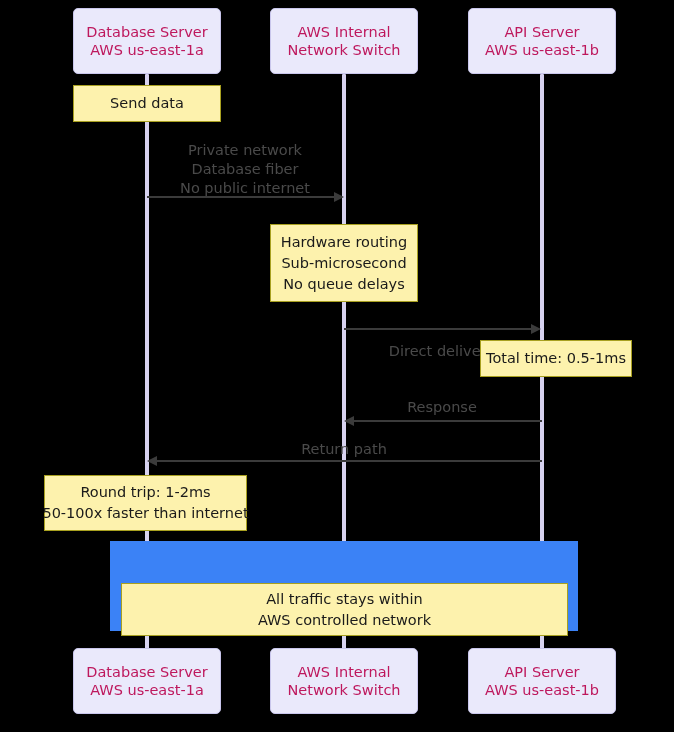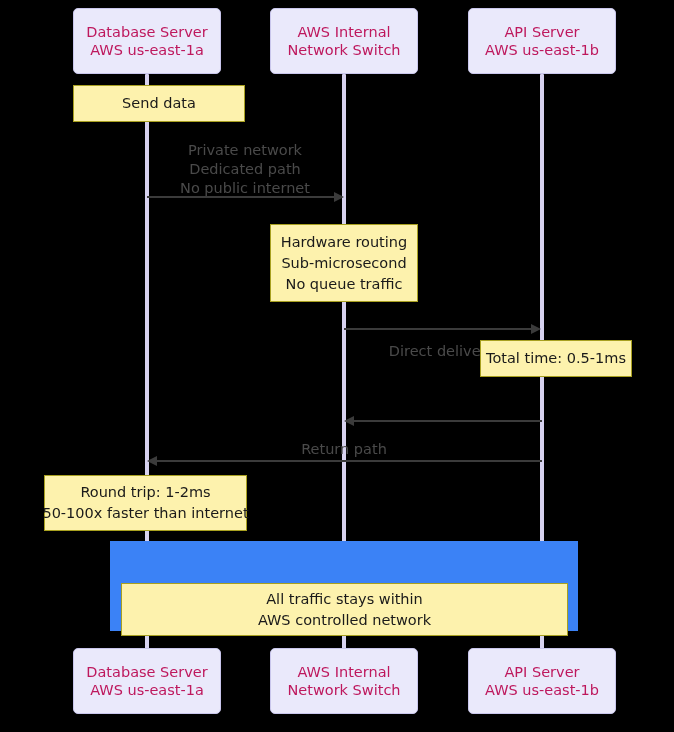--- a/index.html
+++ b/index.html
@@ -133,48 +133,51 @@
   <div class="participant" style="left:270px; top:8px; width:148px; height:66px;">
     <span class="pline">AWS Internal</span>
     <span class="pline">Network Switch</span>
   </div>
 
   <div class="participant" style="left:468px; top:8px; width:148px; height:66px;">
     <span class="pline">API Server</span>
     <span class="pline">AWS us-east-1b</span>
   </div>
 
-  <div class="note" style="left:73px; top:85px; width:172px; height:37px;">
+  <div class="note" style="left:73px; top:85px; width:148px; height:37px;">
     <span class="noteline">Send data</span>
   </div>
 
   <div class="msg-label" style="left:147px; top:141px; width:196px;">
     <div>Private network</div>
-    <div>Dedicated path</div>
+    <div>Database fiber</div>
     <div>No public internet</div>
   </div>
   <div class="msg-line" style="left:147px; top:196px; width:188px;"></div>
   <div class="arrowhead right" style="left:334px; top:192px;"></div>
 
   <div class="note" style="left:270px; top:224px; width:148px; height:78px;">
     <span class="noteline">Hardware routing</span>
     <span class="noteline">Sub-microsecond</span>
-    <span class="noteline">No queue traffic</span>
+    <span class="noteline">No queue delays</span>
   </div>
 
   <div class="msg-label" style="left:344px; top:306px; width:196px;margin-top:36px;">
     <div>Direct delivery</div>
   </div>
   <div class="msg-line" style="left:344px; top:328px; width:188px;"></div>
   <div class="arrowhead right" style="left:531px; top:324px;"></div>
 
   <div class="note" style="left:480px; top:340px; width:152px; height:37px;">
     <span class="noteline">Total time: 0.5-1ms</span>
   </div>
 
+  <div class="msg-label" style="left:344px; top:398px; width:196px;">
+    <div>Response</div>
+  </div>
   <div class="msg-line" style="left:354px; top:420px; width:188px;"></div>
   <div class="arrowhead left" style="left:344px; top:416px;"></div>
 
   <div class="msg-label" style="left:147px; top:440px; width:394px;">
     <div>Return path</div>
   </div>
   <div class="msg-line" style="left:157px; top:460px; width:385px;"></div>
   <div class="arrowhead left" style="left:147px; top:456px;"></div>
 
   <div class="note clip" style="left:44px; top:475px; width:203px; height:56px;">

